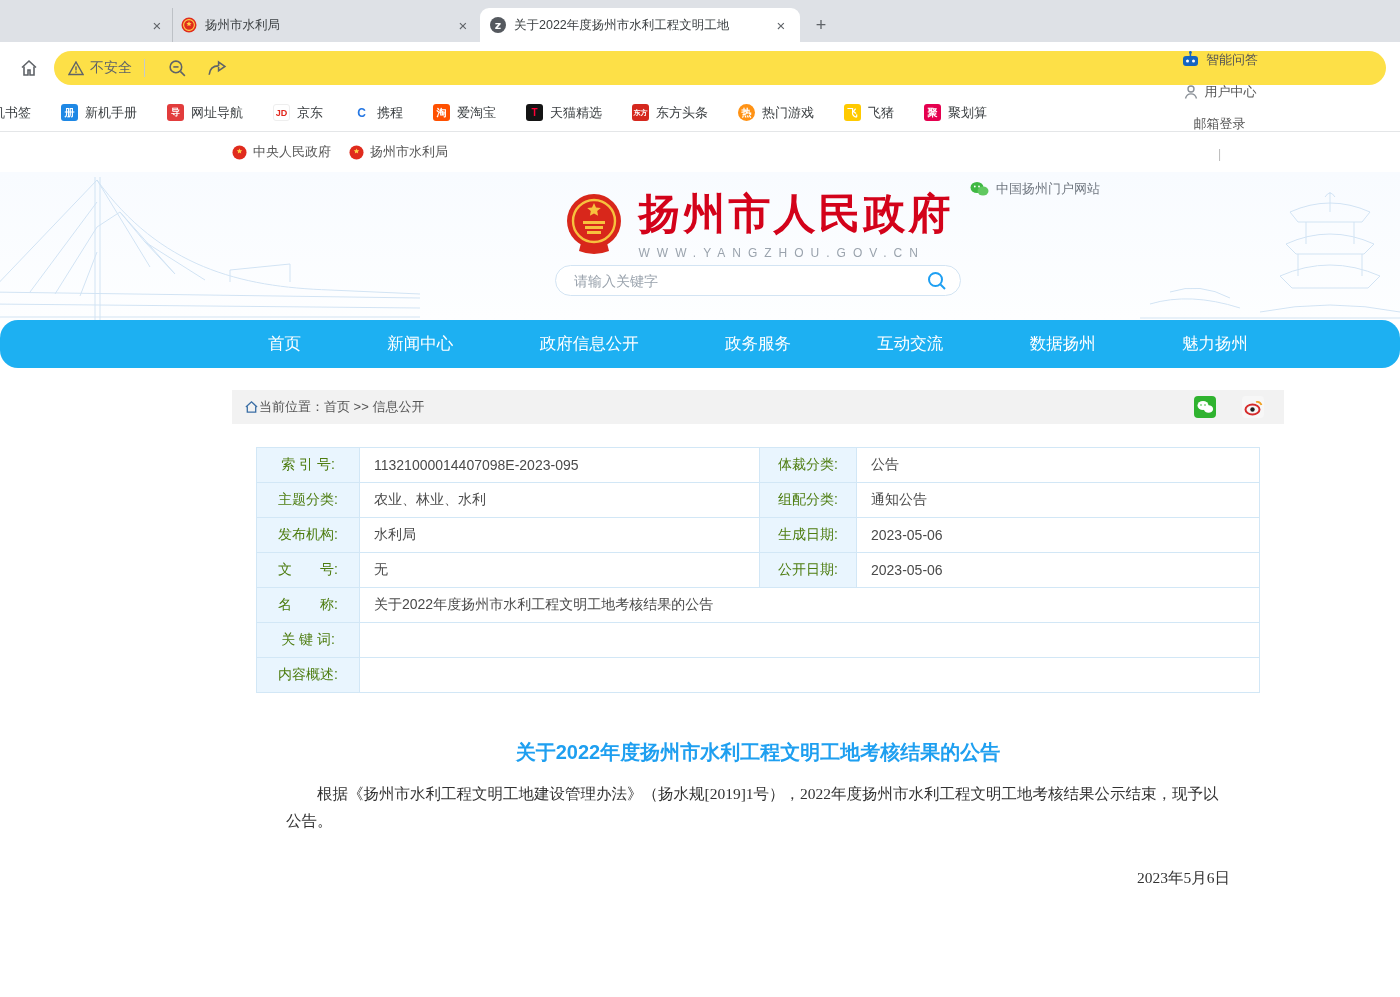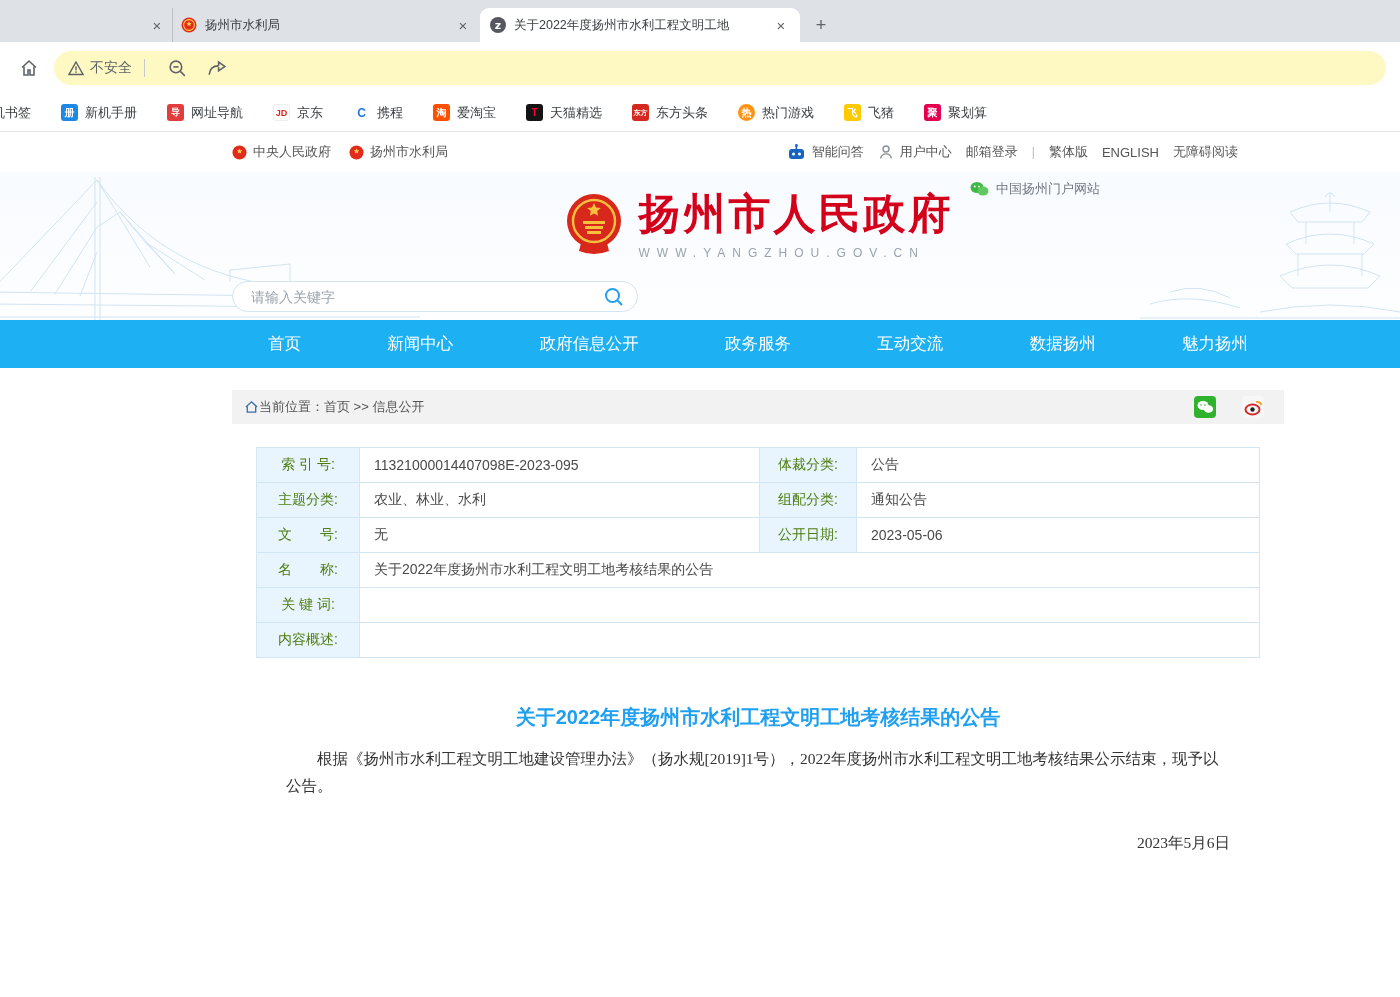--- a/index.html
+++ b/index.html
@@ -17,21 +17,21 @@
     justify-content: center; color: #5f6368; font-size: 15px; flex: 0 0 auto; cursor: pointer; }
   .favicon { width: 16px; height: 16px; flex: 0 0 auto; }
   .favicon-dark { width: 16px; height: 16px; border-radius: 50%; background: #55595f; color: #fff;
     font-size: 11px; font-weight: bold; display: flex; align-items: center; justify-content: center;
     font-family: "DejaVu Sans", sans-serif; flex: 0 0 auto; }
   .newtab-btn { width: 26px; height: 26px; margin: 0 0 4px 8px; display: flex; align-items: center;
     justify-content: center; font-size: 18px; color: #5f6368; border-radius: 50%; }
 
   .toolbar { height: 52px; background: #fff; display: flex; align-items: center; padding: 0 14px; }
   .home-btn { width: 30px; height: 30px; display: flex; align-items: center; justify-content: center; margin-right: 10px; }
-  .omnibox { flex: 1; height: 34px; background: #fef9c3; border-radius: 17px; display: flex;
+  .omnibox { flex: 1; height: 34px; background: #fde047; border-radius: 17px; display: flex;
     align-items: center; padding: 0 14px; }
   .sec-chip { display: flex; align-items: center; color: #5f6368; font-size: 14px; gap: 6px; }
   .omni-divider { width: 1px; height: 18px; background: #c6c9cc; margin: 0 12px; }
   .url-text { font-size: 15px; color: #202124; white-space: nowrap; overflow: hidden; flex: 1; }
   .omni-icons { display: flex; align-items: center; gap: 18px; margin-left: 10px; }
 
   .bookmarks-bar { height: 38px; background: #fff; border-bottom: 1px solid #e4e6e8;
     display: flex; align-items: center; gap: 30px; padding-left: 0; overflow: hidden; }
   .bm { display: flex; align-items: center; gap: 7px; font-size: 13px; color: #3c4043; white-space: nowrap; cursor: pointer; }
   .bm:first-child { margin-left: -8px; }
@@ -47,42 +47,42 @@
   .bm8 .bm-icon { background: #ff9214; border-radius: 50%; }
   .bm9 .bm-icon { background: #ffca00; }
   .bm10 .bm-icon { background: #e5004f; }
 
   
   .wrapper { width: 1052px; margin-left: 232px; }
 
   .utility-bar { height: 40px; background: #fff; }
   .utility-bar .wrapper { height: 100%; display: flex; align-items: center; justify-content: space-between; }
   .util-left, .util-right { display: flex; align-items: center; gap: 18px; }
-  .util-right { gap: 14px; margin-right: 46px; }
+  .util-right { gap: 14px; margin-right: 26px; flex-direction: column; }
   .util-item { display: flex; align-items: center; gap: 6px; font-size: 13px; color: #555; cursor: pointer; }
   .util-sep { color: #bbb; font-size: 12px; }
 
   .banner { height: 148px; position: relative; background: linear-gradient(#f8fbff, #fdfeff); overflow: hidden; }
   .banner-art { position: absolute; top: 0; pointer-events: none; }
   .banner-art.left { left: 0; }
   .banner-art.right { right: 0; }
   .banner .wrapper { position: relative; height: 100%; }
   .logo-row { display: flex; align-items: center; justify-content: center; padding-top: 14px; gap: 14px; }
   .site-name { font-size: 42px; font-weight: bold; color: #d3021a; letter-spacing: 3px;
     font-family: "Liberation Serif", "DejaVu Serif", serif; }
   .site-url { font-size: 12px; color: #9aa3ad; letter-spacing: 7px; margin-top: 4px; }
   .portal-link { position: absolute; top: 8px; right: 184px; display: flex; align-items: center;
     gap: 7px; font-size: 13px; color: #707780; cursor: pointer; }
-  .search-row { display: flex; justify-content: flex-start; margin-top: 21px; }
+  .search-row { display: flex; justify-content: center; margin-top: 5px; }
   .search-box { width: 406px; height: 31px; background: #fff; border: 1px solid #d3e4f3;
     border-radius: 16px; display: flex; align-items: center; padding: 0 12px 0 18px; }
   .search-box input { flex: 1; border: none; outline: none; font-size: 14px; color: #333; background: transparent; }
   .search-box input::placeholder { color: #9aa3ad; }
 
-  .mainnav { height: 48px; background: #1db0f2; }
+  .mainnav { height: 48px; background: #1db0f2; border-radius: 18px; }
   .mainnav .wrapper { height: 100%; display: flex; align-items: center; justify-content: space-between; padding: 0 36px; }
   .nav-item { color: #fff; font-size: 16.5px; cursor: pointer; white-space: nowrap; }
 
   .breadcrumb-bar { margin-top: 22px; height: 34px; background: #f2f2f2; display: flex;
     align-items: center; padding: 0 12px; }
   .crumb-text { font-size: 13px; color: #555; }
   .crumb-icons { margin-left: auto; display: flex; align-items: center; gap: 26px; padding-right: 8px; }
   .share-sq { width: 22px; height: 22px; cursor: pointer; }
 
   .doc-panel { padding-top: 23px; }
@@ -366,20 +366,26 @@
         <td class="lbl">体裁分类:</td>
         <td class="val">公告</td>
       </tr>
       <tr>
         <td class="lbl">主题分类:</td>
         <td class="val">农业、林业、水利</td>
         <td class="lbl">组配分类:</td>
         <td class="val">通知公告</td>
       </tr>
       <tr>
+        <td class="lbl">发布机构:</td>
+        <td class="val">水利局</td>
+        <td class="lbl">生成日期:</td>
+        <td class="val">2023-05-06</td>
+      </tr>
+      <tr>
         <td class="lbl">文　　号:</td>
         <td class="val">无</td>
         <td class="lbl">公开日期:</td>
         <td class="val">2023-05-06</td>
       </tr>
       <tr>
         <td class="lbl">名　　称:</td>
         <td class="val" colspan="3">关于2022年度扬州市水利工程文明工地考核结果的公告</td>
       </tr>
       <tr>

